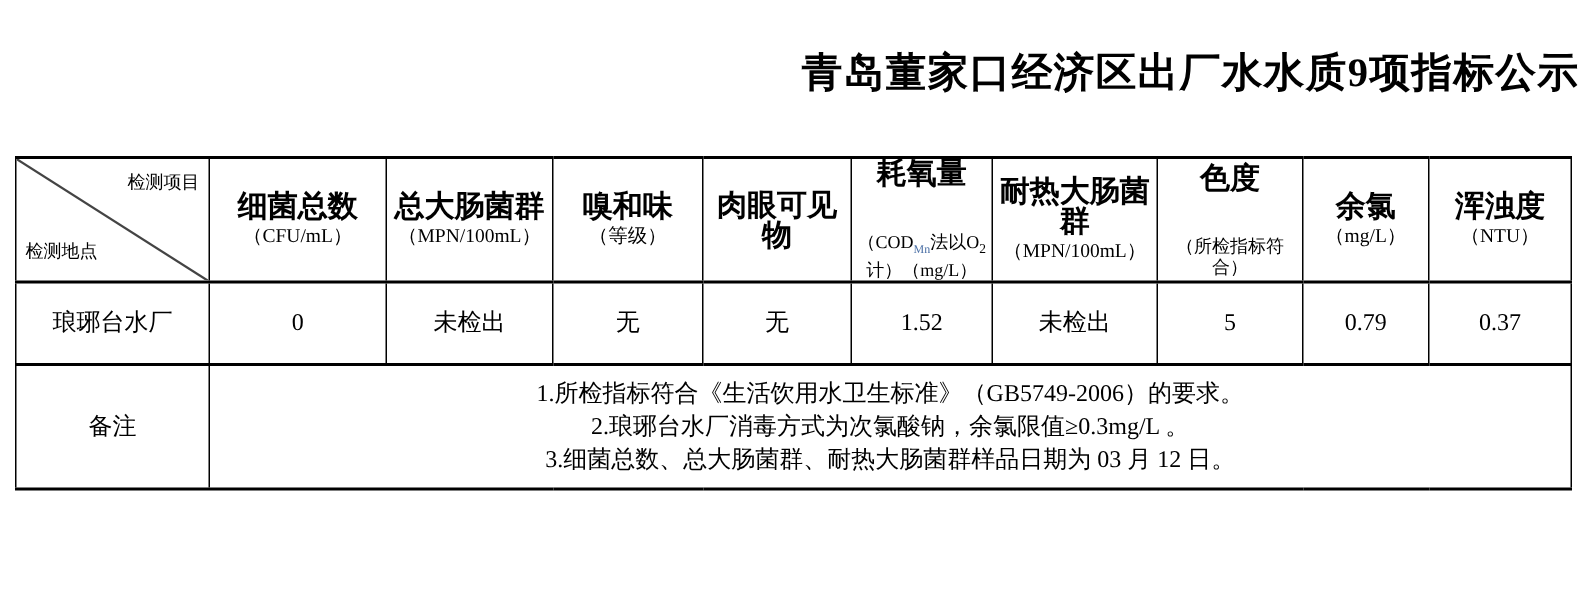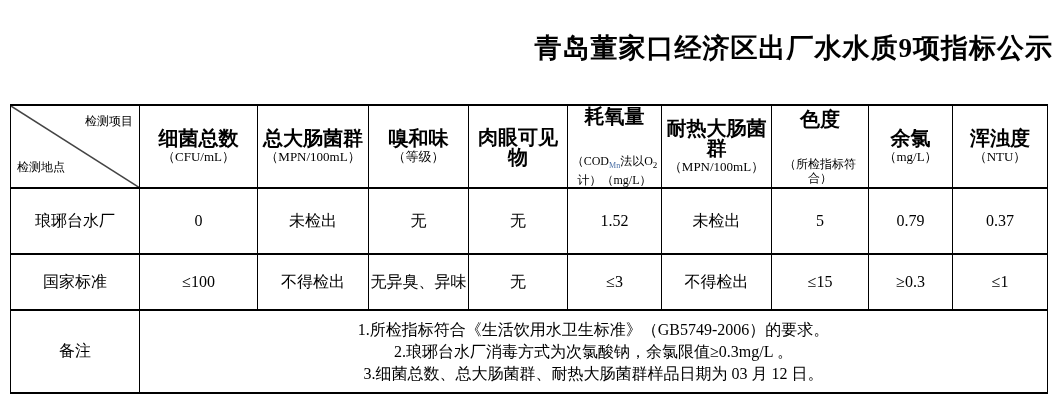--- a/index.html
+++ b/index.html
@@ -35,21 +35,21 @@
     border-top: 2px solid #000;
     border-bottom: 2px solid #000;
     text-align: center;
     vertical-align: middle;
     font-weight: normal;
     font-size: 16px;
     padding: 0 1px;
     overflow: hidden;
   }
   tr.hdr-row   { height: 74px; }
-  tr.data-row-1 { height: 66px; }
+  tr.data-row-1 { height: 55px; }
   tr.data-row-2 { height: 56px; }
   tr.remark-row { height: 83px; }
   .hname { font-size: 20px; line-height: 20px; font-weight: bold; }
   .hunit { font-size: 13px; line-height: 17px; }
   .hunit-small { font-size: 12px; line-height: 14px; margin-top: 28px; }
   .cod-sub { font-size: 8px; color: #4a6fa5; }
   .o2-sub  { font-size: 9px; }
   td.corner-cell { position: relative; padding: 0; }
   .corner-svg { position: absolute; left: 0; top: 0; width: 100%; height: 100%; }
   .corner-top    { position: absolute; top: 7px;  right: 6px; font-size: 12px; }
@@ -137,32 +137,20 @@
     <td>未检出</td>
     <td>无</td>
     <td>无</td>
     <td>1.52</td>
     <td>未检出</td>
     <td>5</td>
     <td>0.79</td>
     <td>0.37</td>
   </tr>
 
-  <tr class="data-row-2">
-    <td>国家标准</td>
-    <td>≤100</td>
-    <td>不得检出</td>
-    <td>无异臭、异味</td>
-    <td>无</td>
-    <td>≤3</td>
-    <td>不得检出</td>
-    <td>≤15</td>
-    <td>≥0.3</td>
-    <td>≤1</td>
-  </tr>
 
   <tr class="remark-row">
     <td>备注</td>
     <td class="remark-content" colspan="9">
       <div>1.所检指标符合《生活饮用水卫生标准》（GB5749-2006）的要求。</div>
       <div>2.琅琊台水厂消毒方式为次氯酸钠，余氯限值≥0.3mg/L 。</div>
       <div>3.细菌总数、总大肠菌群、耐热大肠菌群样品日期为 03 月 12 日。</div>
     </td>
   </tr>
 </tbody>

